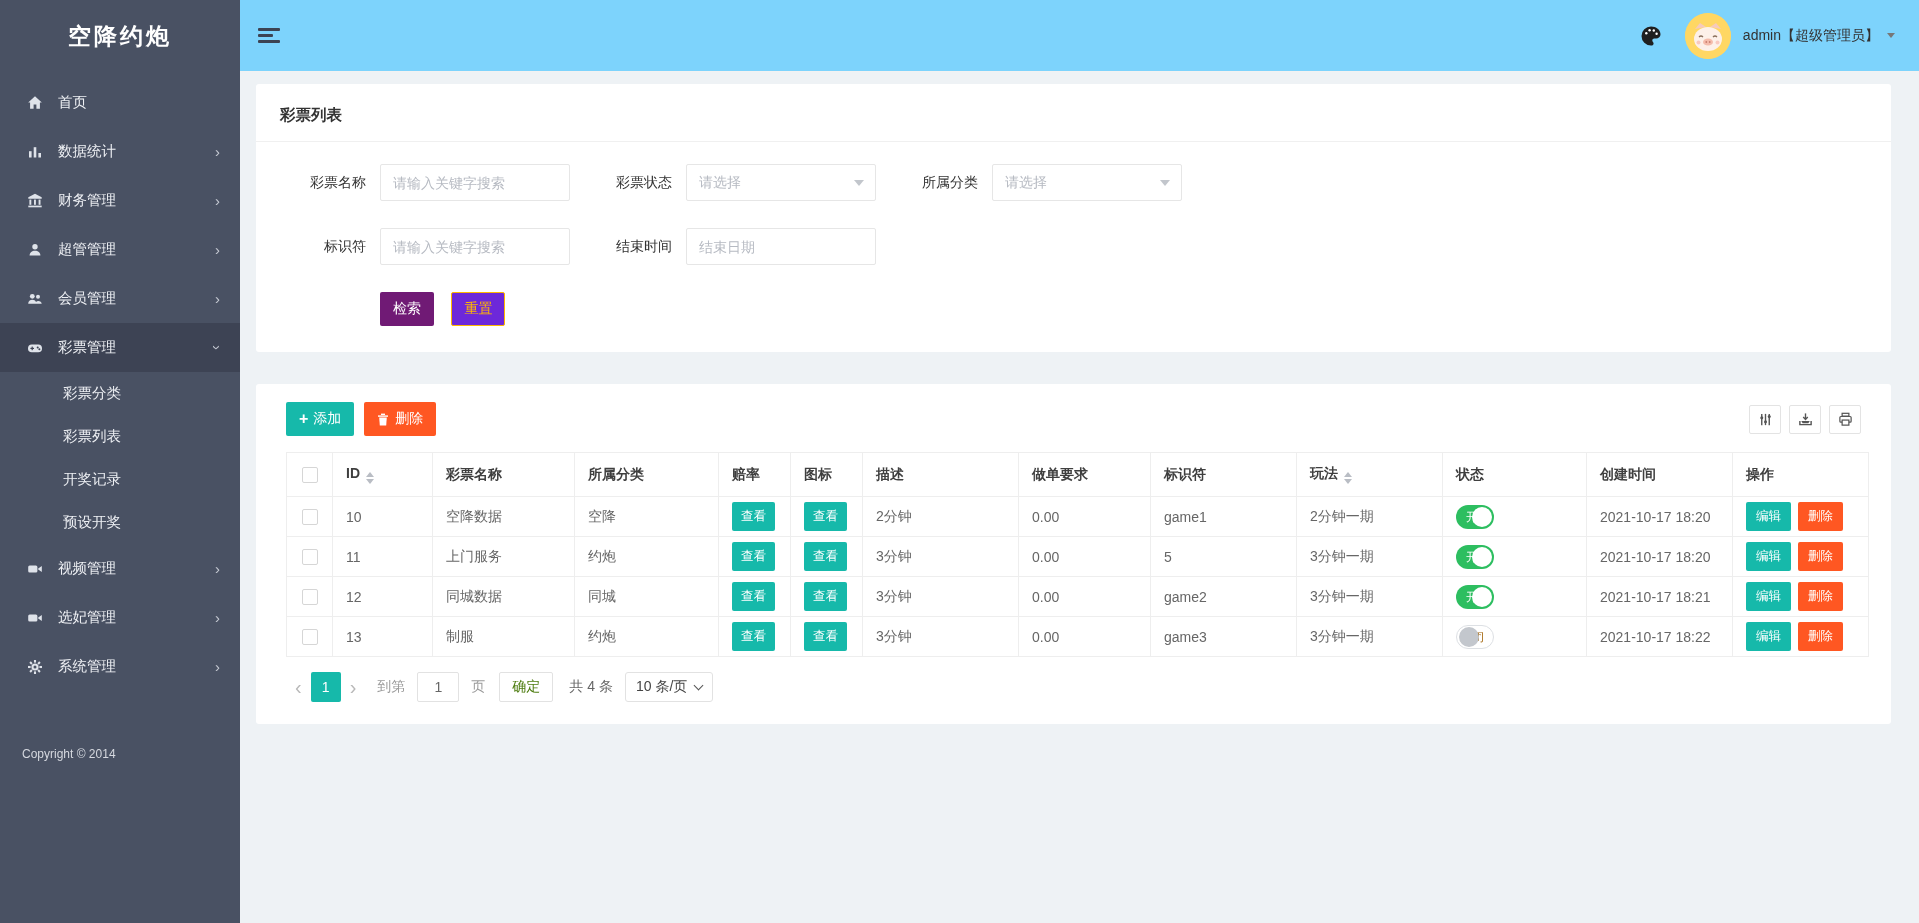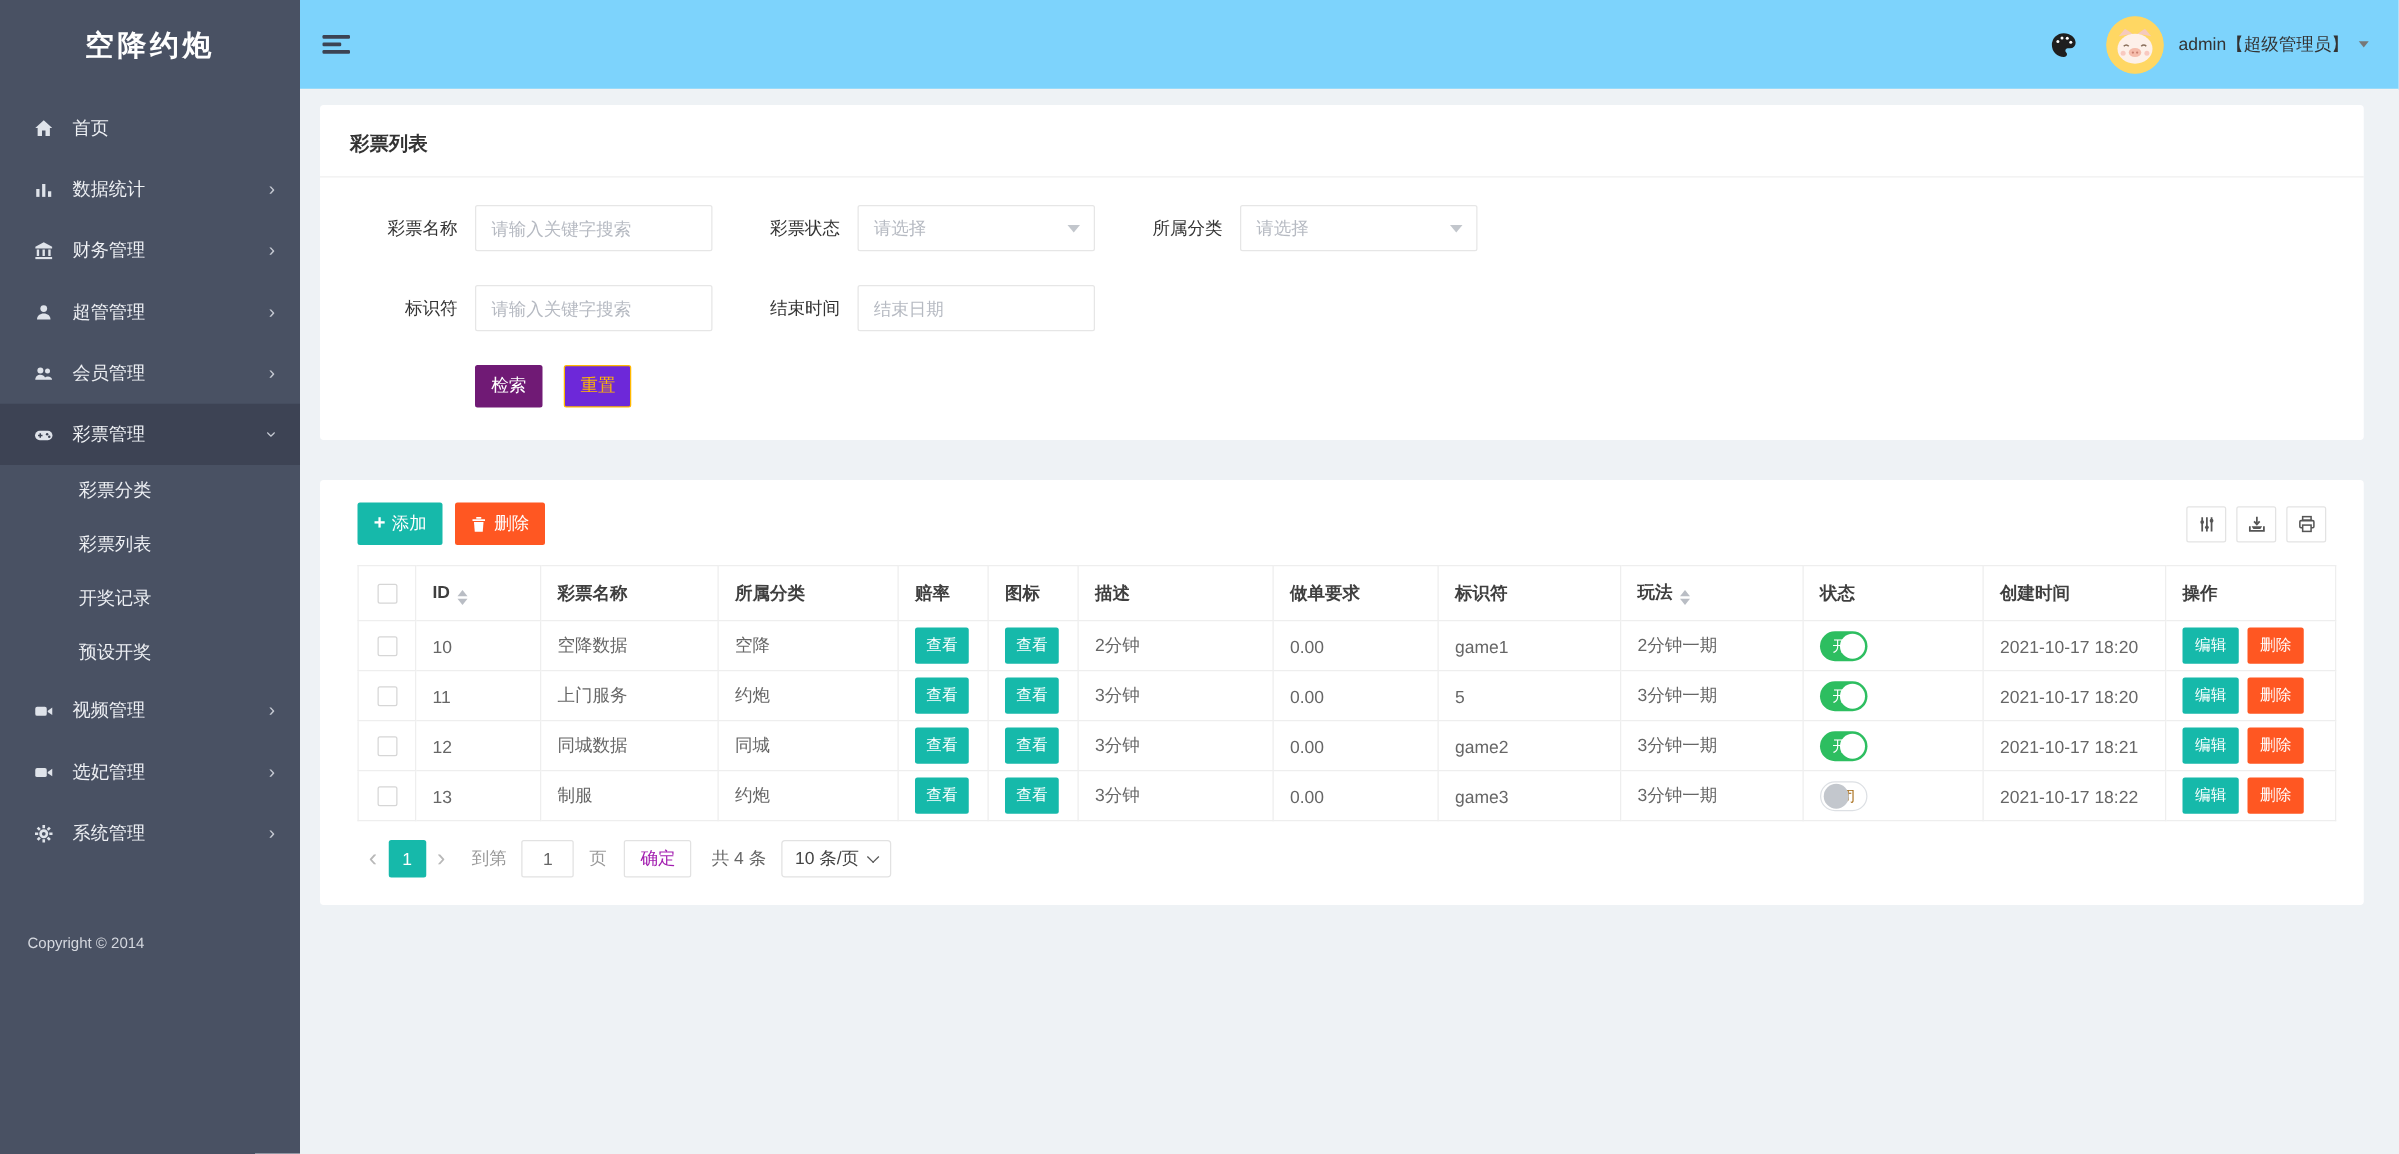--- a/index.html
+++ b/index.html
@@ -83,21 +83,21 @@
   .switch.off .switch-label { right:9px; color:#a16207; }
   .switch.off .knob { left:2px; top:1px; background:#c3c7cd; }
 
   
   .pager { display:flex; align-items:center; margin-top:15px; font-size:14px; }
   .pg-arrow { color:#b8b8b8; font-size:20px; padding:0 9px; cursor:pointer; line-height:1; }
   .pg-cur { width:30px; height:30px; background:#16b9aa; color:#fff; border-radius:2px; text-align:center; line-height:30px; cursor:pointer; }
   .pg-text { color:#9a9a9a; margin:0 4px; }
   .pg-text.first { margin-left:12px; }
   .pg-input { width:42px; height:30px; border:1px solid #e2e2e2; border-radius:2px; text-align:center; font-size:14px; color:#666; margin:0 8px; outline:none; font-family:"Liberation Sans",sans-serif; }
-  .pg-confirm { background:#fff; border:1px solid #e2e2e2; border-radius:2px; height:30px; padding:0 12px; color:#a21caf; margin-left:10px; font-size:14px; cursor:pointer; font-family:Liberation Serif, serif; }
+  .pg-confirm { background:#fff; border:1px solid #e2e2e2; border-radius:2px; height:30px; padding:0 12px; color:#4d7c0f; margin-left:10px; font-size:14px; cursor:pointer; font-family:Liberation Serif, serif; }
   .pg-total { color:#666; margin-left:16px; }
   .pg-size { display:flex; align-items:center; height:30px; border:1px solid #e2e2e2; border-radius:3px; padding:0 10px; margin-left:12px; color:#444; cursor:pointer; background:#fff; }
   .pg-size .chev { width:7px; height:7px; border-right:1.8px solid #555; border-bottom:1.8px solid #555; transform:rotate(45deg); margin-left:8px; margin-top:-4px; }
 </style>
 </head>
 <body>
 
 <aside class="sidebar">
   <div class="logo">空降约炮</div>
   <nav class="nav">

